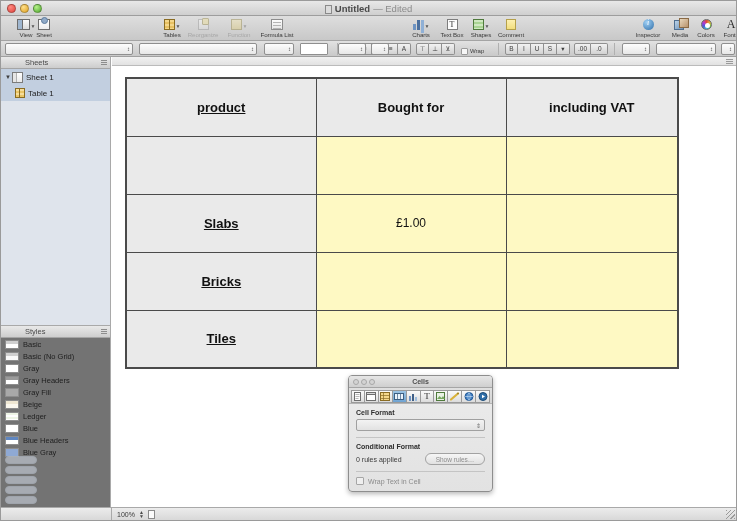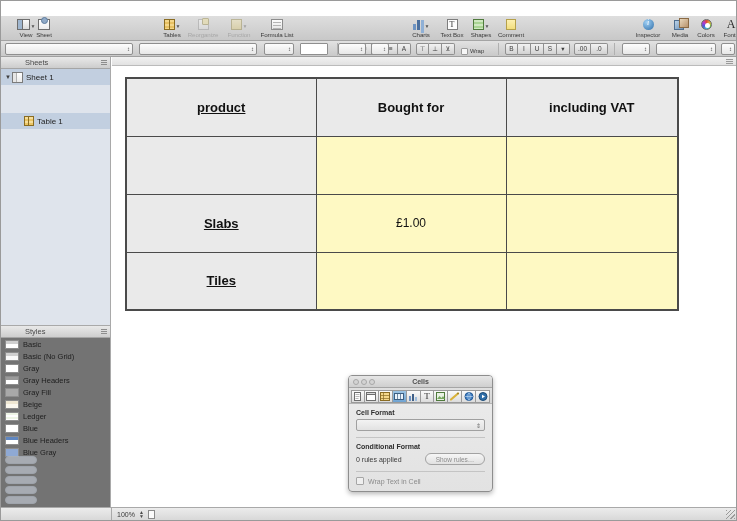--- a/index.html
+++ b/index.html
@@ -140,21 +140,21 @@
   .panel-grip {
     position: absolute; right: 3px; top: 3px; width: 6px; height: 6px;
     background: repeating-linear-gradient(to bottom,#8d8d8d 0 1px,transparent 1px 2px);
   }
   .sheets-list { padding-top: 0; }
   .sheet-row {
     height: 16px; display: flex; align-items: center;
     padding-left: 3px; font-size: 8px; color: #1e1e1e;
     background: #c2cfe0;
   }
-  .sheet-row.child { padding-left: 23px; margin-top: 28px; }
+  .sheet-row.child { padding-left: 14px; }
   .disclosure {
     width: 8px; font-size: 6px; color: #3e3e3e; line-height: 1;
     display: inline-block; text-align: center;
   }
   .ic-sheet {
     width: 11px; height: 11px; background: linear-gradient(to bottom,#ffffff,#eaeaea);
     border: 1px solid #7b7b7b; margin-right: 3px; flex: none; position: relative;
   }
   .ic-sheet:before{content:'';position:absolute;left:0;top:0;bottom:0;width:3px;background:#e6e6e6;border-right:1px solid #b0b0b0;}
   .ic-table {
@@ -310,20 +310,32 @@
   .resize-grip {
     position: absolute; right: 1px; bottom: 1px; width: 9px; height: 9px;
     background: repeating-linear-gradient(135deg,#9a9a9a 0 1px,transparent 1px 3px);
   }
 </style>
 </head>
 <body>
 
 <div id="app">
 
+  <div class="titlebar">
+    <div class="traffic">
+      <div class="light red"></div>
+      <div class="light yellow"></div>
+      <div class="light green"></div>
+    </div>
+    <div class="title-center">
+      <span class="title-doc-icon"></span>
+      <span>Untitled</span>
+      <span class="title-edited">— Edited</span>
+    </div>
+  </div>
 
   <div class="toolbar">
 
     <div class="tb-item" style="left:4px;">
       <div class="tb-icon">
           <span class="g g-view"></span>
           <span class="caret">▼</span>
         </div>
       <div class="tb-label">View</div>
     </div>
@@ -572,20 +584,25 @@
         <td class="rowhdr col-a"></td>
         <td class="val col-b"></td>
         <td class="val col-c"></td>
       </tr>
       <tr>
         <td class="rowhdr col-a">Slabs</td>
         <td class="val col-b">£1.00</td>
         <td class="val col-c"></td>
       </tr>
       <tr>
+        <td class="rowhdr col-a">Bricks</td>
+        <td class="val col-b"></td>
+        <td class="val col-c"></td>
+      </tr>
+      <tr>
         <td class="rowhdr col-a">Tiles</td>
         <td class="val col-b"></td>
         <td class="val col-c"></td>
       </tr>
     </tbody>
       </table>
   </div>
 
   <div class="inspector">
     <div class="insp-title">

